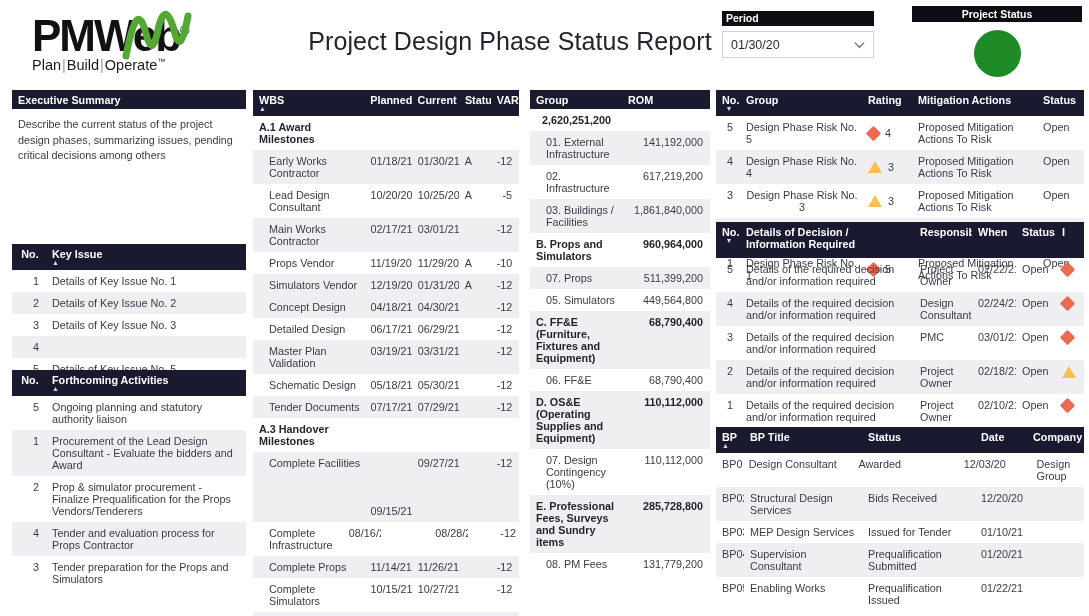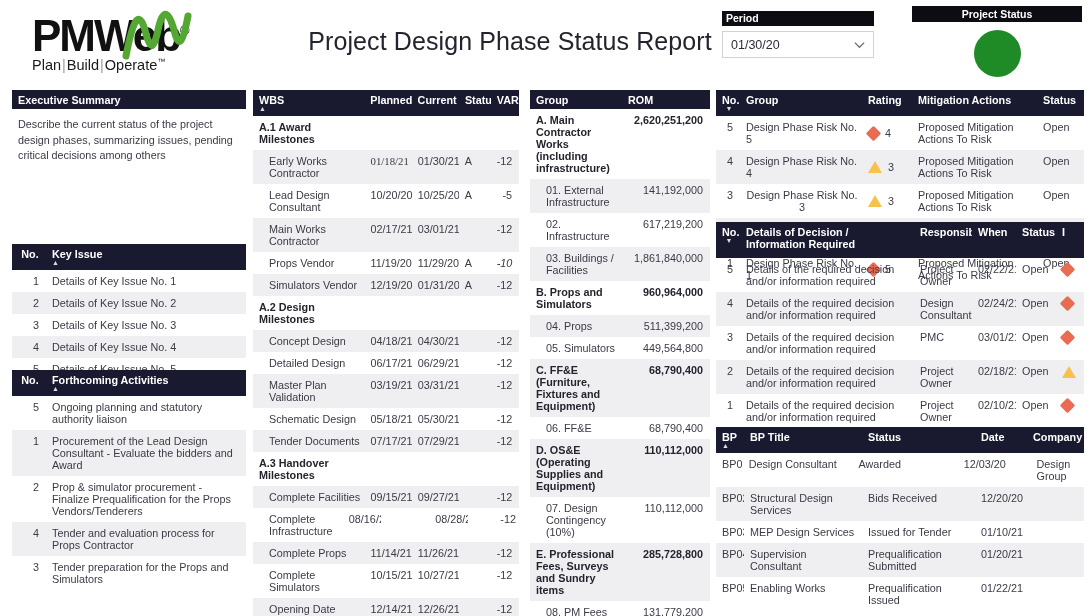--- a/index.html
+++ b/index.html
@@ -141,21 +141,20 @@
         <div class="row alt">
           <div class="cell num" style="width: 34px;">2</div>
           <div class="cell" style="width: 200px;">Details of Key Issue No. 2</div>
         </div>
         <div class="row">
           <div class="cell num" style="width: 34px;">3</div>
           <div class="cell" style="width: 200px;">Details of Key Issue No. 3</div>
         </div>
         <div class="row alt">
           <div class="cell num" style="width: 34px;">4</div>
-          <div class="cell" style="width: 200px;">Details of Key Issue No. 4</div>
         </div>
         <div class="row">
           <div class="cell num" style="width: 34px;">5</div>
           <div class="cell" style="width: 200px;">Details of Key Issue No. 5</div>
         </div>
       </div>
   </div>
 
   <div class="panel" id="forthcoming-panel">
     <div class="ph" style="height:26px">
@@ -203,21 +202,21 @@
     <div id="wbs-body">
         <div class="row">
           <div class="cell grp" style="width: 116px;">A.1 Award Milestones</div>
           <div class="cell" style="width: 49px;"></div>
           <div class="cell" style="width: 49px;"></div>
           <div class="cell" style="width: 33px;"></div>
           <div class="cell num" style="width: 29px;"></div>
         </div>
         <div class="row alt">
           <div class="cell indent" style="width: 116px;">Early Works Contractor</div>
-          <div class="cell" style="width: 49px; font-family: Liberation Serif, serif;">01/18/21</div>
+          <div class="cell" style="width: 49px;">01/18/21</div>
           <div class="cell" style="width: 49px;">01/30/21</div>
           <div class="cell" style="width: 33px;">A</div>
           <div class="cell num" style="width: 29px;">-12</div>
         </div>
         <div class="row">
           <div class="cell indent" style="width: 116px;">Lead Design Consultant</div>
           <div class="cell" style="width: 49px;">10/20/20</div>
           <div class="cell" style="width: 49px;">10/25/20</div>
           <div class="cell" style="width: 33px;">A</div>
           <div class="cell num" style="width: 29px;">-5</div>
@@ -227,36 +226,29 @@
           <div class="cell" style="width: 49px;">02/17/21</div>
           <div class="cell" style="width: 49px;">03/01/21</div>
           <div class="cell" style="width: 33px;"></div>
           <div class="cell num" style="width: 29px;">-12</div>
         </div>
         <div class="row">
           <div class="cell indent" style="width: 116px;">Props Vendor</div>
           <div class="cell" style="width: 49px;">11/19/20</div>
           <div class="cell" style="width: 49px;">11/29/20</div>
           <div class="cell" style="width: 33px;">A</div>
-          <div class="cell num" style="width: 29px; font-style: italic;">-10</div>
+          <div class="cell num" style="width: 29px;">-10</div>
         </div>
         <div class="row alt">
           <div class="cell indent" style="width: 116px;">Simulators Vendor</div>
           <div class="cell" style="width: 49px;">12/19/20</div>
           <div class="cell" style="width: 49px;">01/31/20</div>
           <div class="cell" style="width: 33px;">A</div>
           <div class="cell num" style="width: 29px;">-12</div>
         </div>
-        <div class="row">
-          <div class="cell grp" style="width: 116px;">A.2 Design Milestones</div>
-          <div class="cell" style="width: 49px;"></div>
-          <div class="cell" style="width: 49px;"></div>
-          <div class="cell" style="width: 33px;"></div>
-          <div class="cell num" style="width: 29px;"></div>
-        </div>
         <div class="row alt">
           <div class="cell indent" style="width: 116px;">Concept Design</div>
           <div class="cell" style="width: 49px;">04/18/21</div>
           <div class="cell" style="width: 49px;">04/30/21</div>
           <div class="cell" style="width: 33px;"></div>
           <div class="cell num" style="width: 29px;">-12</div>
         </div>
         <div class="row">
           <div class="cell indent" style="width: 116px;">Detailed Design</div>
           <div class="cell" style="width: 49px;">06/17/21</div>
@@ -287,21 +279,21 @@
         </div>
         <div class="row">
           <div class="cell grp" style="width: 116px;">A.3 Handover Milestones</div>
           <div class="cell" style="width: 49px;"></div>
           <div class="cell" style="width: 49px;"></div>
           <div class="cell" style="width: 33px;"></div>
           <div class="cell num" style="width: 29px;"></div>
         </div>
         <div class="row alt">
           <div class="cell indent" style="width: 116px;">Complete Facilities</div>
-          <div class="cell" style="width: 49px;">09/15/21</div>
+          <div class="cell" style="width: 49px; margin-top: 48px;">09/15/21</div>
           <div class="cell" style="width: 49px;">09/27/21</div>
           <div class="cell" style="width: 33px;"></div>
           <div class="cell num" style="width: 29px;">-12</div>
         </div>
         <div class="row">
           <div class="cell indent" style="width: 116px;">Complete Infrastructure</div>
           <div class="cell" style="width: 49px;">08/16/21</div>
           <div class="cell" style="width: 49px; margin-left: 48px;">08/28/21</div>
           <div class="cell" style="width: 33px;"></div>
           <div class="cell num" style="width: 29px;">-12</div>
@@ -330,41 +322,40 @@
       </div>
   </div>
 
   <div class="panel" id="group-panel">
     <div class="ph" style="height:19px">
       <div class="cell" style="width:92px">Group</div>
       <div class="cell" style="width:88px">ROM</div>
     </div>
     <div id="group-body">
         <div class="row">
-          <div class="cell grp" style="width: 92px;">A. Main Contractor Works (including infrastructure)</div>
           <div class="cell num grp" style="width: 88px;">2,620,251,200</div>
         </div>
         <div class="row alt">
           <div class="cell indent" style="width: 92px;">01. External Infrastructure</div>
           <div class="cell num" style="width: 88px;">141,192,000</div>
         </div>
         <div class="row">
           <div class="cell indent" style="width: 92px;">02. Infrastructure</div>
           <div class="cell num" style="width: 88px;">617,219,200</div>
         </div>
         <div class="row alt">
           <div class="cell indent" style="width: 92px;">03. Buildings / Facilities</div>
           <div class="cell num" style="width: 88px;">1,861,840,000</div>
         </div>
         <div class="row">
           <div class="cell grp" style="width: 92px;">B. Props and Simulators</div>
           <div class="cell num grp" style="width: 88px;">960,964,000</div>
         </div>
         <div class="row alt">
-          <div class="cell indent" style="width: 92px;">04. Props</div>
+          <div class="cell indent" style="width: 92px;">07. Props</div>
           <div class="cell num" style="width: 88px;">511,399,200</div>
         </div>
         <div class="row">
           <div class="cell indent" style="width: 92px;">05. Simulators</div>
           <div class="cell num" style="width: 88px;">449,564,800</div>
         </div>
         <div class="row alt">
           <div class="cell grp" style="width: 92px;">C. FF&amp;E (Furniture, Fixtures and Equipment)</div>
           <div class="cell num grp" style="width: 88px;">68,790,400</div>
         </div>

